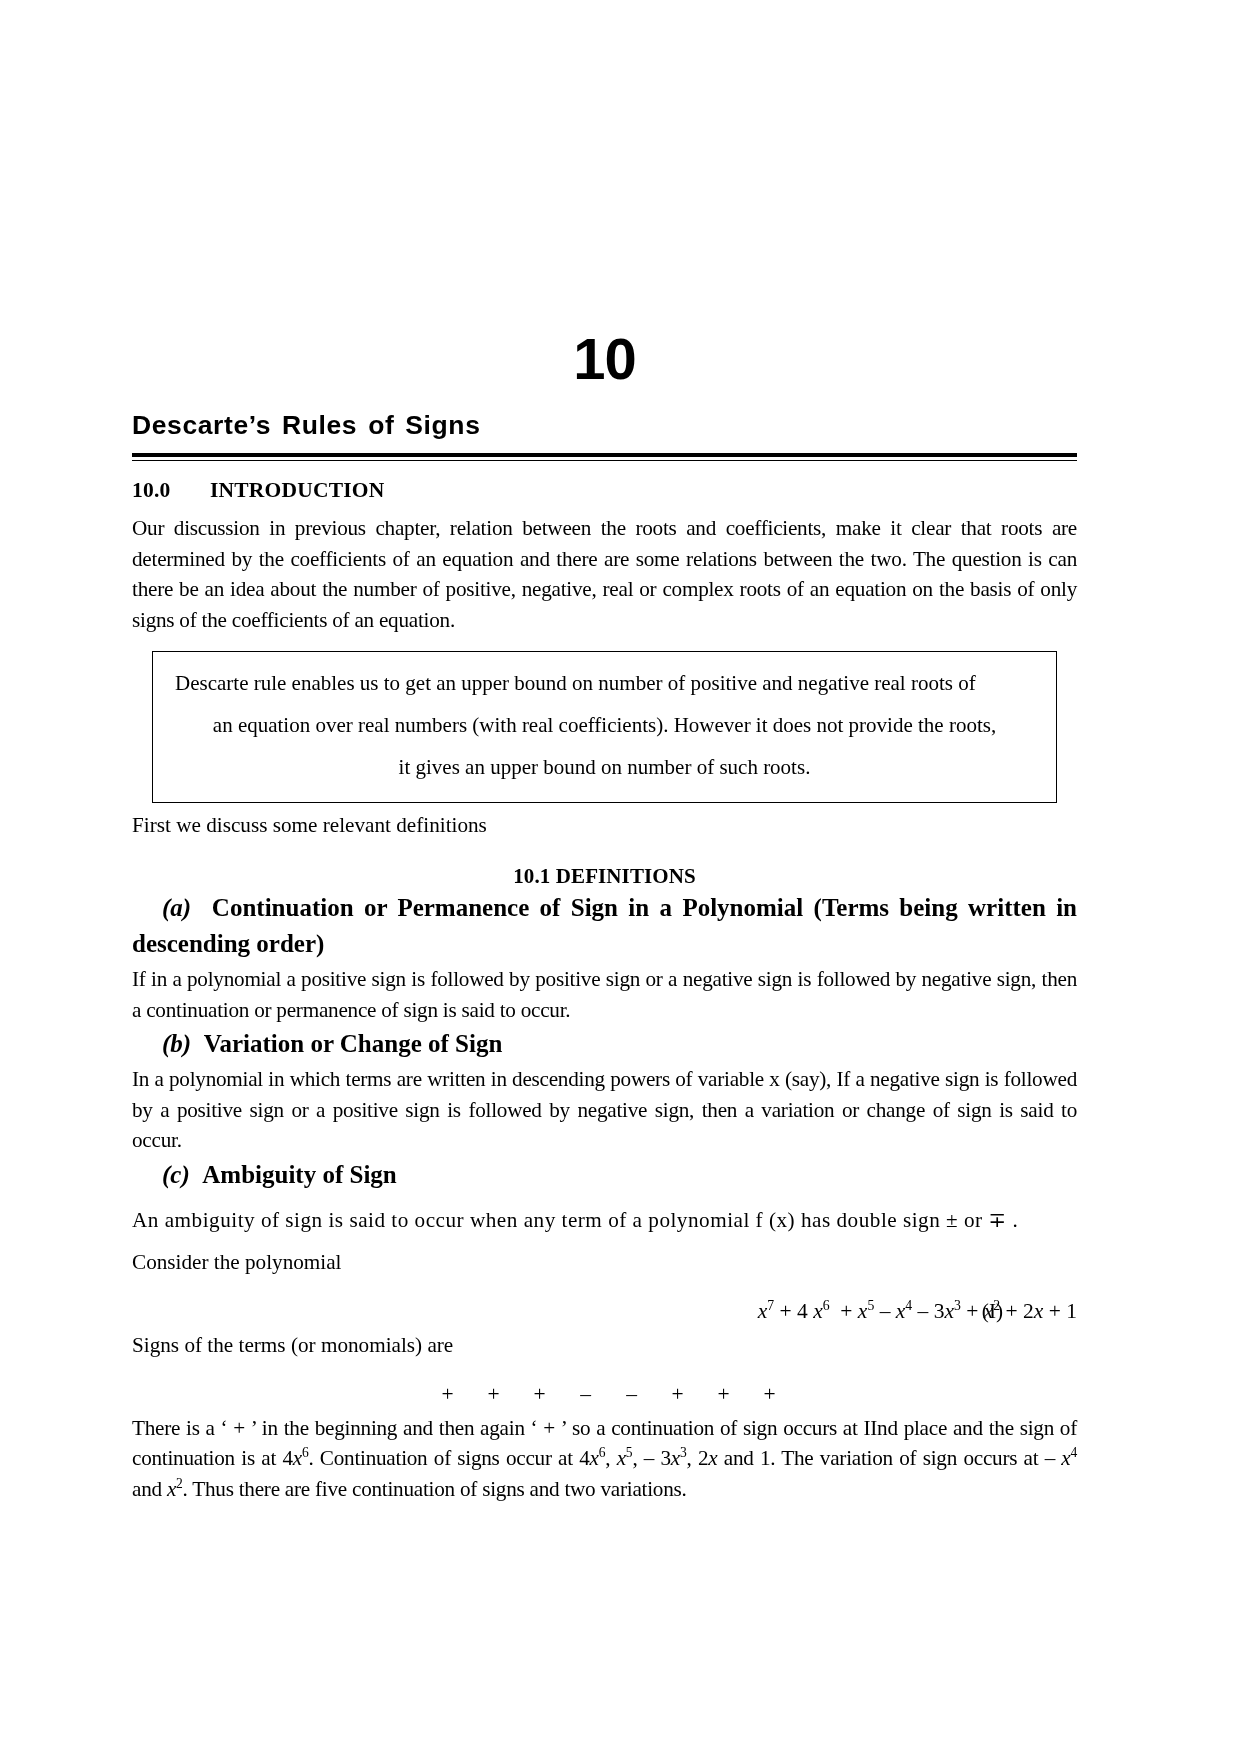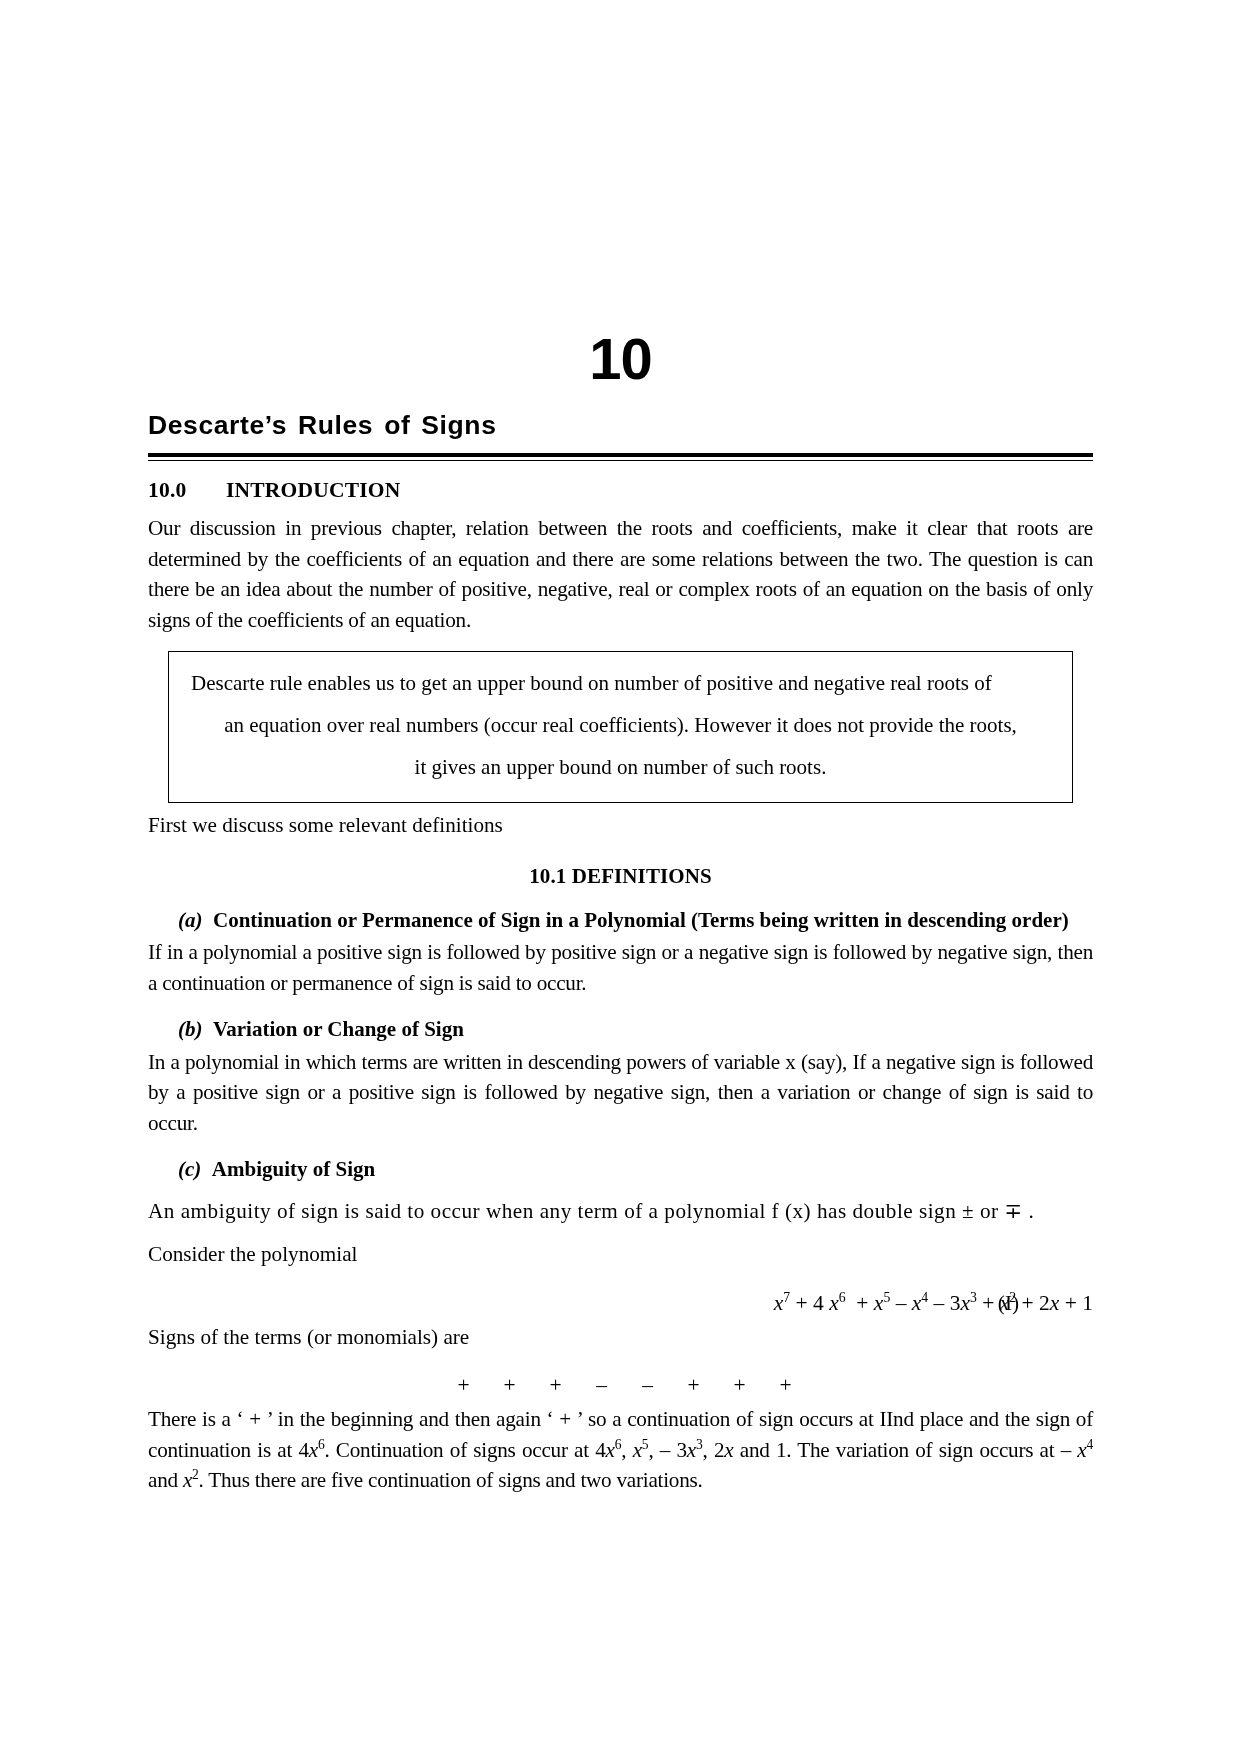--- a/index.html
+++ b/index.html
@@ -10,21 +10,21 @@
   body {
     width: 1241px;
     height: 1755px;
     position: relative;
     font-family: "Liberation Serif", "DejaVu Serif", serif;
     color: #000000;
     overflow: hidden;
   }
   .page {
     position: absolute;
-    left: 148px;
+    left: 132px;
     top: 0;
     width: 945px;
     height: 1755px;
   }
   
   .chapter-number {
     text-align: center;
     font-family: "Liberation Sans", "DejaVu Sans", sans-serif;
     font-weight: bold;
     font-size: 58px;
@@ -74,23 +74,23 @@
     font-size: 21.2px;
     line-height: 1.44;
     margin: 7px 0 0 0;
     text-align: justify;
     font-stretch: semi-condensed;
     transform-origin: left top;
   }
   p.body.first { margin-top: 10px; }
   .tight { letter-spacing: -0.25px; }
   .def-head {
-    font-size: 21px;
-    line-height: 1.44;
-    margin: 16px 0 0 0;
+    font-size: 25px;
+    line-height: 1.44;
+    margin: 1px 0 0 0;
     font-weight: bold;
     text-align: justify;
   }
   .def-head .indent { display: inline-block; width: 30px; }
   .def-body {
     font-size: 21.2px;
     line-height: 1.44;
     margin: 2px 0 0 0;
     text-align: justify;
   }
@@ -154,21 +154,21 @@
   </div>
 
   <div class="sec-head">
     <span class="num">10.0</span><span>INTRODUCTION</span>
   </div>
 
   <p class="body first tight">Our discussion in previous chapter, relation between the roots and coefficients, make it clear that roots are determined by the coefficients of an equation and there are some relations between the two. The question is can there be an idea about the number of positive, negative, real or complex roots of an equation on the basis of only signs of the coefficients of an equation.</p>
 
   <div class="note-box">
     <p class="l1">Descarte rule enables us to get an upper bound on number of positive and negative real roots of</p>
-    <p>an equation over real numbers (occur real coefficients). However it does not provide the roots,</p>
+    <p>an equation over real numbers (with real coefficients). However it does not provide the roots,</p>
     <p>it gives an upper bound on number of such roots.</p>
   </div>
 
   <p class="body">First we discuss some relevant definitions</p>
 
   <div class="center-head">10.1 DEFINITIONS</div>
 
   <div class="def-head">
     <span class="indent"></span><i>(a)</i>&nbsp;&nbsp;<span>Continuation or Permanence of Sign in a Polynomial (Terms being written in descending order)</span>
   </div>

